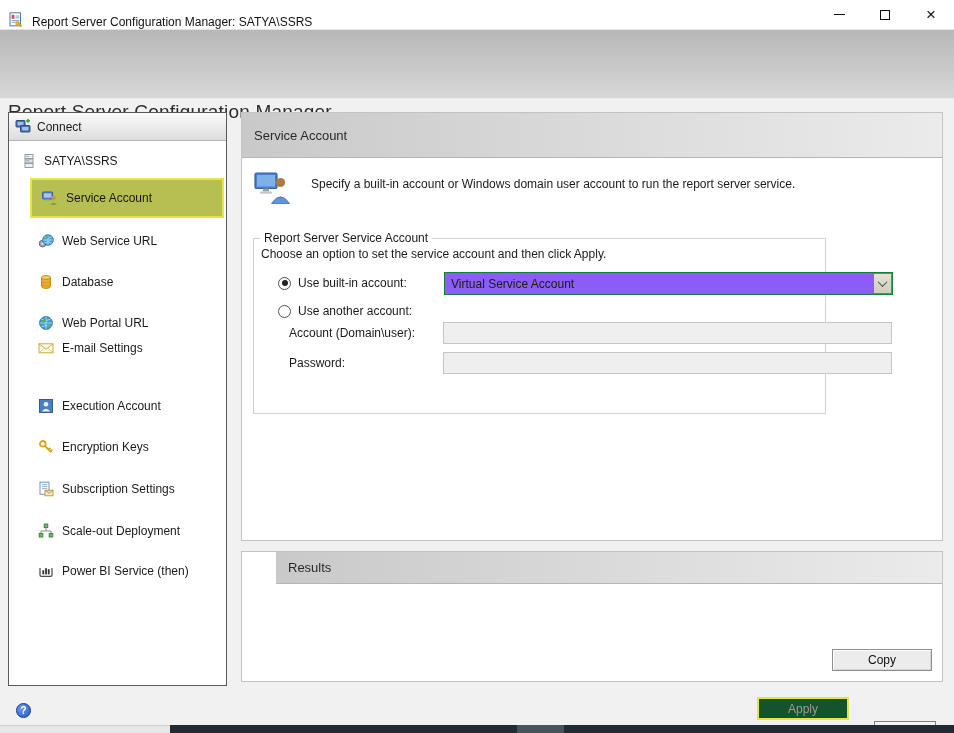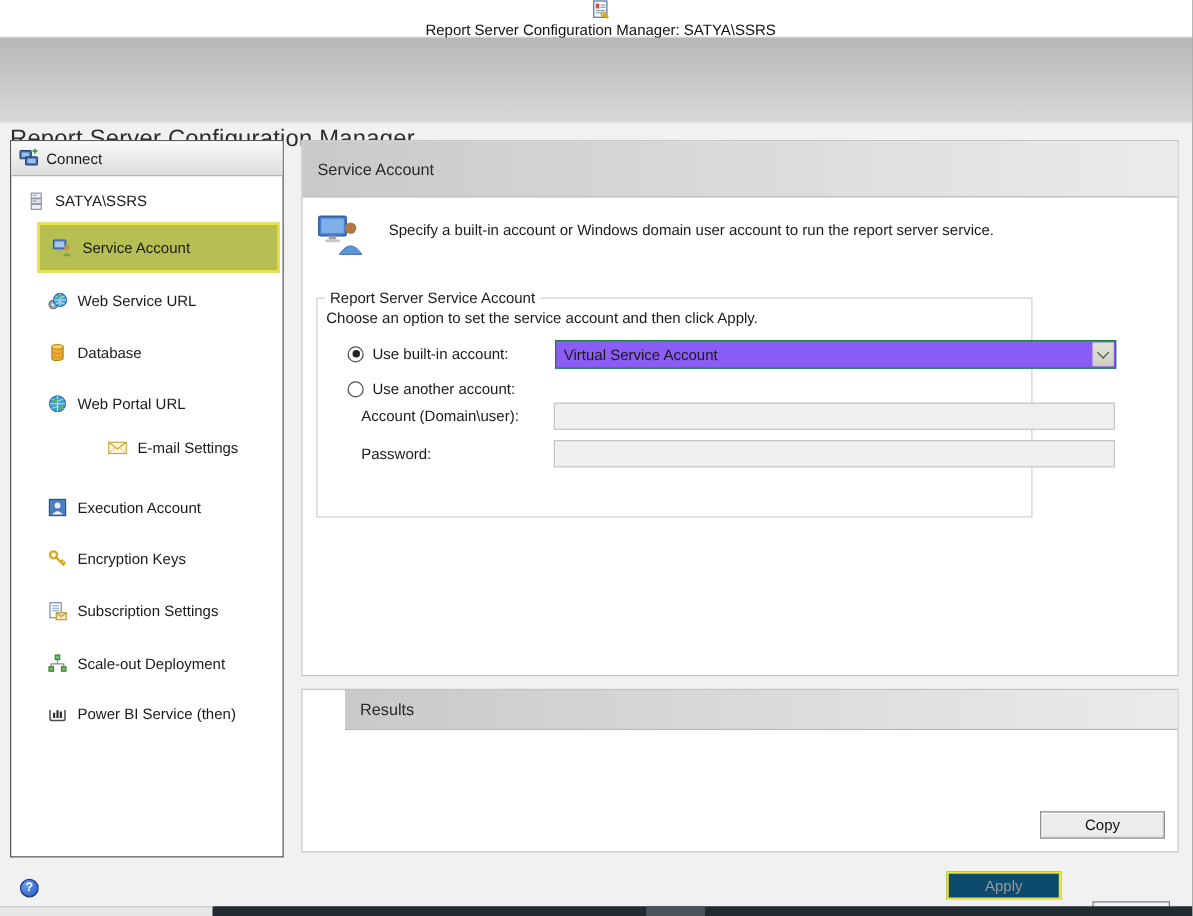--- a/index.html
+++ b/index.html
@@ -6,21 +6,21 @@
   html,body { background:#777; }
   .app {
     position:relative; width:954px; height:733px; overflow:hidden;
     background:#f1f1f1; font-family:"Liberation Sans", sans-serif;
     font-size:12px; color:#1a1a1a;
   }
   
   .titlebar {
     position:absolute; top:0; left:0; width:954px; height:30px;
     background:#ffffff; border-bottom:1px solid #e3e3e3;
-    display:flex; align-items:center;flex-direction:column;
+    display:flex; align-items:flex-end;
   }
   .titlebar .app-icon { margin-left:8px; width:17px; height:17px; flex:0 0 auto; }
   .titlebar .title-text { margin-left:7px; font-size:12px; color:#111; }
   .win-controls { margin-left:auto; display:flex; height:100%; }
   .win-btn { width:46px; height:100%; display:flex; align-items:center; justify-content:center; cursor:default; }
   .glyph-min { width:11px; height:1px; background:#111; display:block; }
   .glyph-max { width:10px; height:10px; border:1px solid #111; display:block; }
   .glyph-close { font-size:17px; line-height:1; color:#111; font-weight:400; }
   
   .banner {
@@ -102,21 +102,21 @@
   }
   
   .btn {
     position:absolute; display:flex; align-items:center; justify-content:center;
     background:#ececec; border:1px solid #8f8f8f; font-size:12px; color:#111; cursor:default;
     box-shadow:inset 1px 1px 0 #fdfdfd, inset -1px -1px 0 #d6d6d6;
   }
   .copy-btn { left:590px; top:97px; width:100px; height:22px; }
   .apply-btn {
     left:757px; top:697px; width:92px; height:23px;
-    background:#0c4a6e; border:2px solid #e8e43d; color:#9a9a9a; box-shadow:none;
+    background:#14532d; border:2px solid #e8e43d; color:#9a9a9a; box-shadow:none;
   }
   .exit-btn { left:874px; top:697px; width:62px; height:23px; background:#f4f4f4; border:1px solid #7f7f7f; box-shadow:none;margin-top:24px; }
   .help-btn {
     position:absolute; left:16px; top:703px; width:15px; height:15px; border-radius:50%;
     background:radial-gradient(circle at 35% 30%, #6d9ef0, #2257c2); border:1px solid #17367c;
     color:#fff; font-size:10px; font-weight:bold; display:flex; align-items:center; justify-content:center; cursor:default;
   }
   
   .taskbar { position:absolute; left:0; bottom:0; width:954px; height:8px; background:#212b31; }
   .taskbar .tb-light-left { position:absolute; left:0; top:0; width:170px; height:8px; background:#e7e7e7; border-top:1px solid #cfcfcf; }
@@ -230,21 +230,21 @@
           <circle cx="8" cy="8" r="6.4" fill="#3f9fd9" stroke="#2a6d99" stroke-width="0.9"></circle>
           <path d="M1.6 8 h12.8 M8 1.6 v12.8" stroke="#bfe3f5" stroke-width="0.8" fill="none"></path>
           <path d="M3.4 4.2 q4.6 2.8 9.2 0 M3.4 11.8 q4.6 -2.8 9.2 0" stroke="#bfe3f5" stroke-width="0.8" fill="none"></path>
           <path d="M4 5.2 q2.4 -2 4.4 -0.8 l-0.8 2.4 -3 0.6 z" fill="#58b158"></path>
           <path d="M9.4 9.4 q2.4 -0.6 3.4 1 l-1.8 2.2 -2 -1.2 z" fill="#58b158"></path>
         </svg>
       </span>
       <span>Web Portal URL</span>
     </div>
 
-    <div class="nav-item" style="top:235px;margin-left:48px;">
+    <div class="nav-item" style="top:225px;">
       <span>
         <svg class="icon16" viewBox="0 0 16 16">
           <rect x="1" y="3.8" width="14" height="9" fill="#fdf8e8" stroke="#c9a227" stroke-width="0.9"></rect>
           <path d="M1 3.8 l7 5.4 7 -5.4" fill="none" stroke="#c9a227" stroke-width="0.9"></path>
           <path d="M1 12.8 l5 -4.4 M15 12.8 l-5 -4.4" fill="none" stroke="#e0c26a" stroke-width="0.8"></path>
         </svg>
       </span>
       <span>E-mail Settings</span>
     </div>
 

